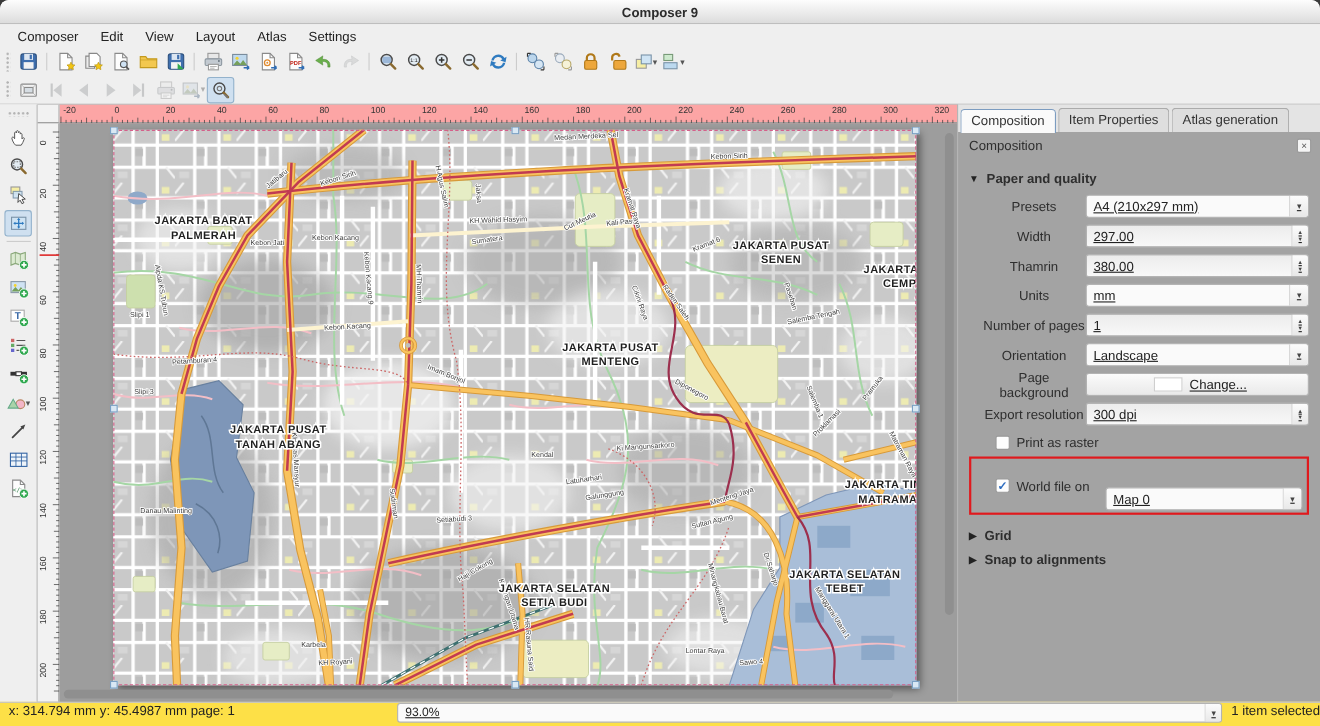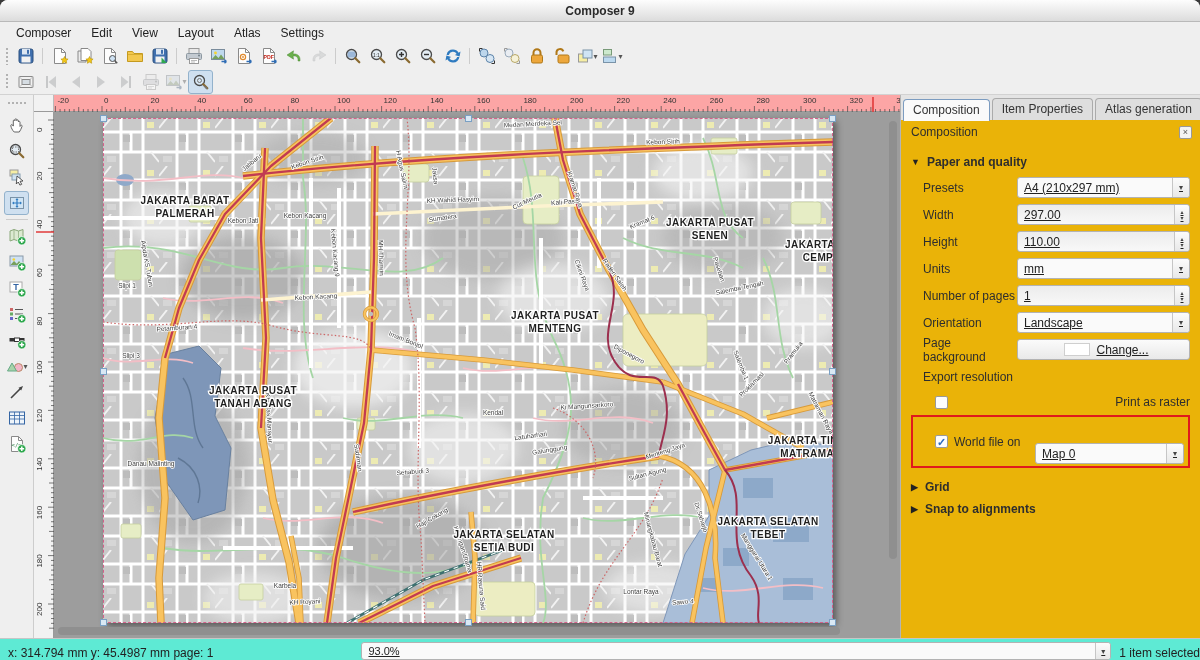--- a/index.html
+++ b/index.html
@@ -44,52 +44,52 @@
   #page { position:absolute; left:69px; top:23px; width:730px; height:505px; background:#ffffff;
     box-shadow:3px 3px 7px rgba(0,0,0,.45); }
   #map-sel { position:absolute; inset:0; border:1px dashed #d4608a; pointer-events:none; }
   .handle { position:absolute; width:7px; height:7px; background:#d9e8f4; border:1px solid #7aa0c4; }
   .scroll-v { position:absolute; right:2px; top:20px; bottom:14px; width:10px; }
   .scroll-v .thumb { position:absolute; top:6px; width:8px; left:1px; height:86%; background:#8f8f8f; border-radius:5px; }
   .scroll-h { position:absolute; left:20px; right:14px; bottom:2px; height:10px; }
   .scroll-h .thumb { position:absolute; left:4px; height:8px; top:1px; width:94%; background:#8f8f8f; border-radius:5px; }
 
   
-  #panel { width:300px; background:#eab308; border-left:1px solid #b5b5b5; display:flex; flex-direction:column; font-size:12px; color:#2e2e2e; }
+  #panel { width:330px; background:#a3a3a3; border-left:1px solid #b5b5b5; display:flex; flex-direction:column; font-size:12px; color:#2e2e2e; }
   #tabs { display:flex; align-items:flex-end; height:25px; padding:3px 2px 0 2px; gap:2px; background:#e4e4e4; }
   .tab { padding:3px 9px 4px; font-size:12px; border:1px solid #ababab; border-bottom:none;
     border-radius:4px 4px 0 0; background:#dedede; color:#333; white-space:nowrap; }
   .tab.active { background:#fafafa; border-color:#7c9cc0; position:relative; top:1px; }
   #dock-head { display:flex; align-items:center; justify-content:space-between; padding:5px 8px 4px 10px; }
   #dock-close { width:13px; height:13px; border:1px solid #999; border-radius:2px; font-size:9px;
     line-height:11px; text-align:center; color:#555; background:#f4f4f4; }
   #panel-body { flex:1; padding:4px 10px 0 8px; position:relative; }
   .ghead { display:flex; align-items:center; gap:7px; font-weight:bold; margin:8px 0 8px 2px; }
   .ghead .tri { font-size:9px; color:#222; }
   .prow { display:flex; align-items:center; margin:0 0 6px 14px; height:21px; }
-  .plabel { width:94px; flex:0 0 auto; }
+  .plabel { width:94px; flex:0 0 auto;text-align:center; }
   .ctrl { flex:1; height:21px; background:#fafafa; border:1px solid #b3b3b3; border-radius:3px;
     display:flex; align-items:center; padding-left:6px; position:relative; color:#222;text-decoration:underline; }
   .ctrl .fill { flex:1; }
   .combo .cbtn { width:17px; align-self:stretch; border-left:1px solid #c6c6c6; display:flex; align-items:center;
     justify-content:center; font-size:8px; color:#444; background:linear-gradient(#fcfcfc,#e8e8e8); border-radius:0 3px 3px 0; }
   .spin .sbtns { width:15px; align-self:stretch; border-left:1px solid #c6c6c6; display:flex; flex-direction:column;
     align-items:center; justify-content:center; font-size:6px; line-height:6px; color:#444; background:linear-gradient(#fcfcfc,#e8e8e8); border-radius:0 3px 3px 0; }
   .spin { background:linear-gradient(#ececec,#f8f8f8); }
   .btn-pagebg { justify-content:center; gap:6px; background:linear-gradient(#fbfbfb,#e9e9e9); }
   .swatch { width:26px; height:13px; background:#fff; border:1px solid #cfcfcf; }
-  .chk-row { display:flex; align-items:center; gap:6px; margin:4px 0 4px 26px; height:18px;justify-content:space-between; }
+  .chk-row { display:flex; align-items:center; gap:6px; margin:4px 0 4px 26px; height:18px; }
   .chk { width:13px; height:13px; border:1px solid #9a9a9a; border-radius:2px; background:#fdfdfd; }
   .chk.checked { background:#fdfdfd; color:#2d6cc0; font-size:11px; line-height:12px; text-align:center; font-weight:bold; }
   .annot { border:2px solid #e0191d; margin:2px 0 6px 2px; padding:2px 4px 2px 0; display:flex; align-items:center; }
   .annot .chk-part { display:flex; align-items:center; gap:6px; margin-left:22px; width:100px; flex:0 0 auto; }
   .annot .ctrl { flex:1;margin-top:24px; }
 
   
-  #statusbar { height:22px; background:#5eead4; border-top:1px solid #c6c6c6; display:flex; align-items:flex-end;
+  #statusbar { height:22px; background:#fde047; border-top:1px solid #c6c6c6; display:flex; align-items:flex-start;
     font-size:12px; color:#222; padding-left:8px; gap:8px; }
   #status-zoom { margin-left:140px; width:64px; height:18px; font-size:11px; }
   #status-zoom .cbtn{ width:15px; }
 
   
   .street { font-family:"Liberation Sans",sans-serif; font-size:6.5px; fill:#3c3c3c;
     paint-order:stroke; stroke:#ffffff; stroke-width:1.6px; text-anchor:middle; }
   .district { font-family:"Liberation Sans",sans-serif; font-size:10px; font-weight:bold; fill:#1f1f1f;
     paint-order:stroke; stroke:#ffffff; stroke-width:2.6px; text-anchor:middle; letter-spacing:.4px; }
   .rlabel { font-family:"Liberation Sans",sans-serif; font-size:8px; fill:#333; }
@@ -1055,23 +1055,23 @@
           </div>
         </div>
         <div class="prow">
           <span class="plabel">Width</span>
           <div class="ctrl spin">
             <span class="fill">297.00</span>
             <span class="sbtns">▴<span>▾</span></span>
           </div>
         </div>
         <div class="prow">
-          <span class="plabel">Height</span>
+          <span class="plabel">Thamrin</span>
           <div class="ctrl spin">
-            <span class="fill">110.00</span>
+            <span class="fill">380.00</span>
             <span class="sbtns">▴<span>▾</span></span>
           </div>
         </div>
         <div class="prow">
           <span class="plabel">Units</span>
           <div class="ctrl combo">
             <span class="fill">mm</span>
             <span class="cbtn">▾</span>
           </div>
         </div>
@@ -1091,20 +1091,24 @@
         </div>
         <div class="prow">
           <span class="plabel">Page background</span>
           <div class="ctrl btn-pagebg">
             <span class="swatch"></span>
             <span>Change...</span>
           </div>
         </div>
         <div class="prow">
           <span class="plabel">Export resolution</span>
+          <div class="ctrl spin">
+            <span class="fill">300 dpi</span>
+            <span class="sbtns">▴<span>▾</span></span>
+          </div>
         </div>
 
         <div class="chk-row">
           <span class="chk"></span>
           <span>Print as raster</span>
         </div>
 
         <div class="annot">
           <div class="chk-part">
             <span class="chk checked">✓</span>

